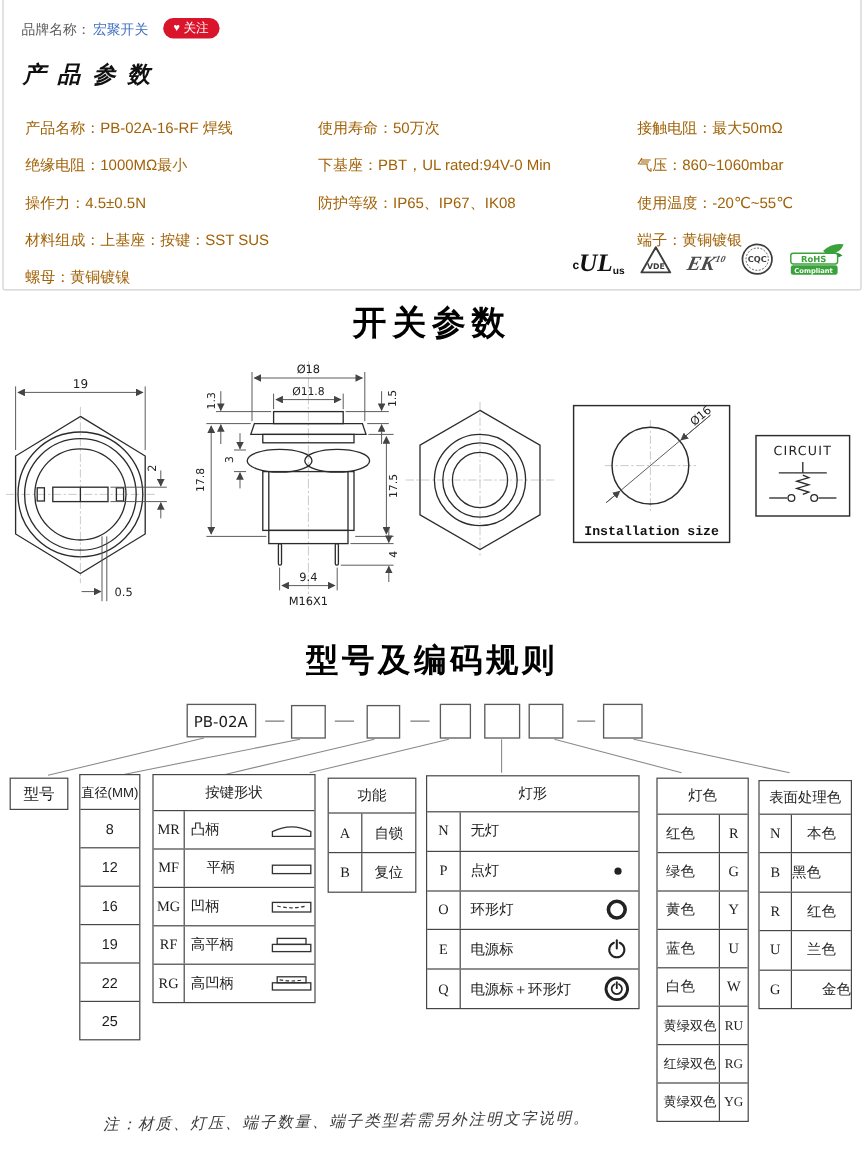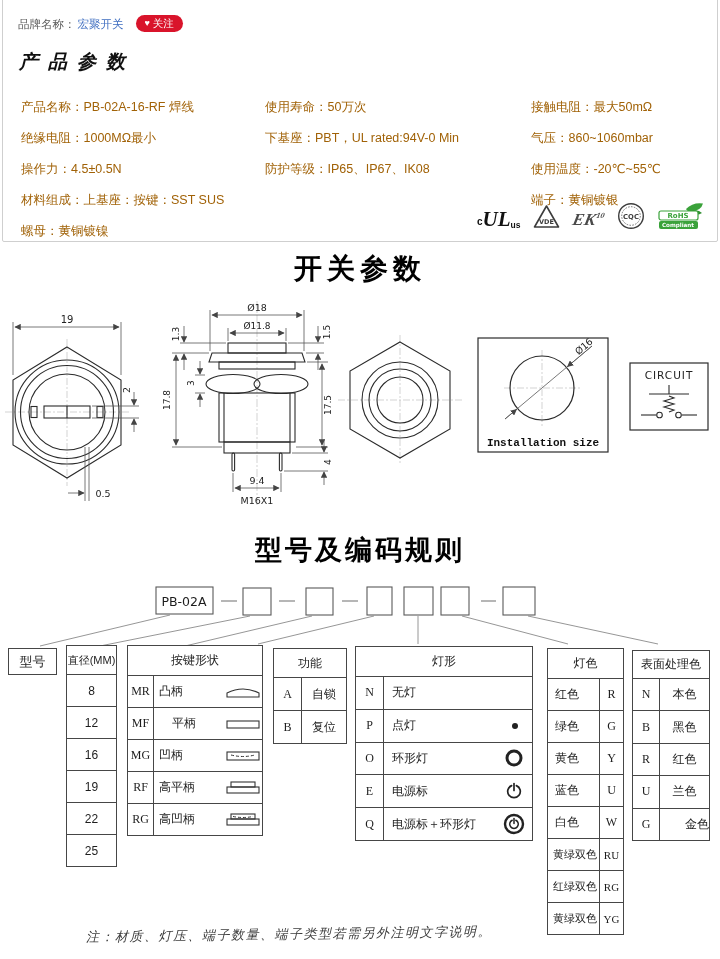--- a/index.html
+++ b/index.html
@@ -472,21 +472,21 @@
 </div>
 
 <div class="tbl" style="left:632px;top:650px;width:76px">
   <div class="th" style="height:27px">表面处理色</div>
   <div class="tr" style="height:31.4px">
       <span class="cell-code" style="width:26px;border-right:1px solid #464646">N</span>
       <span class="cell-lbl" style="flex:1;text-align:center">本色</span>
     </div>
   <div class="tr" style="height:31.4px">
       <span class="cell-code" style="width:26px;border-right:1px solid #464646">B</span>
-      <span class="cell-lbl" style="flex:1;text-align:center">黑色</span>
+      <span class="cell-lbl" style="flex:1;">黑色</span>
     </div>
   <div class="tr" style="height:31.4px">
       <span class="cell-code" style="width:26px;border-right:1px solid #464646">R</span>
       <span class="cell-lbl" style="flex:1;text-align:center">红色</span>
     </div>
   <div class="tr" style="height:31.4px">
       <span class="cell-code" style="width:26px;border-right:1px solid #464646">U</span>
       <span class="cell-lbl" style="flex:1;text-align:center">兰色</span>
     </div>
   <div class="tr" style="height:31.4px">

